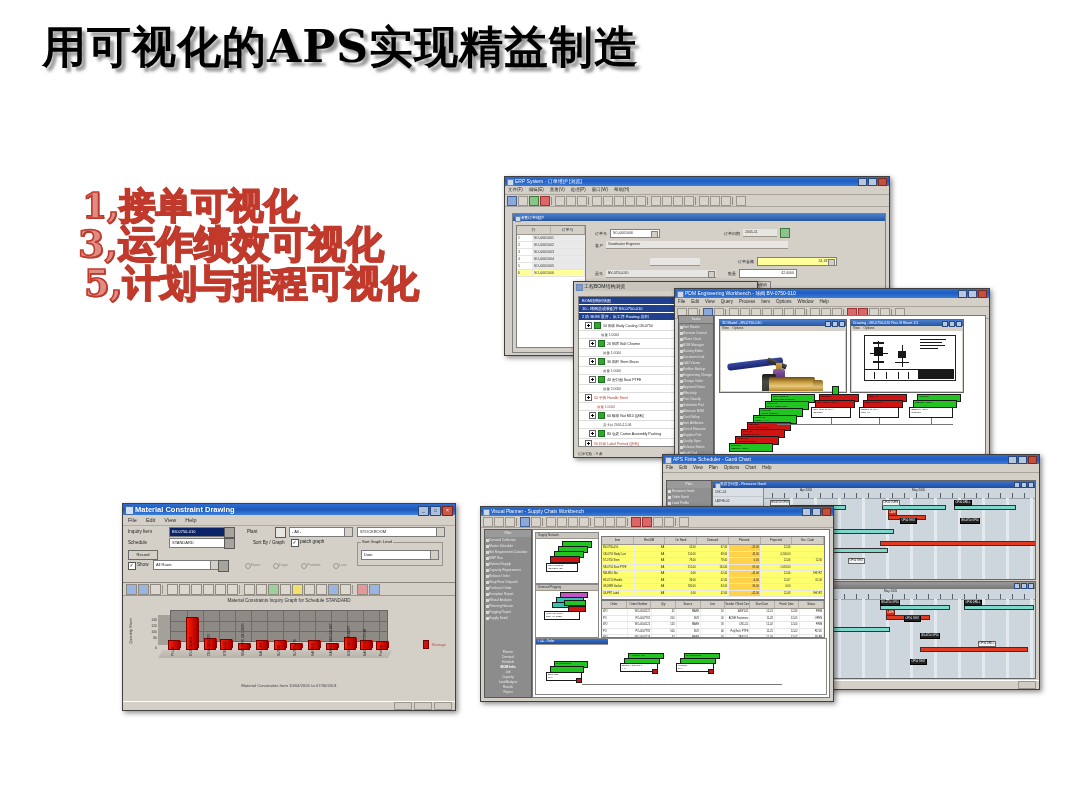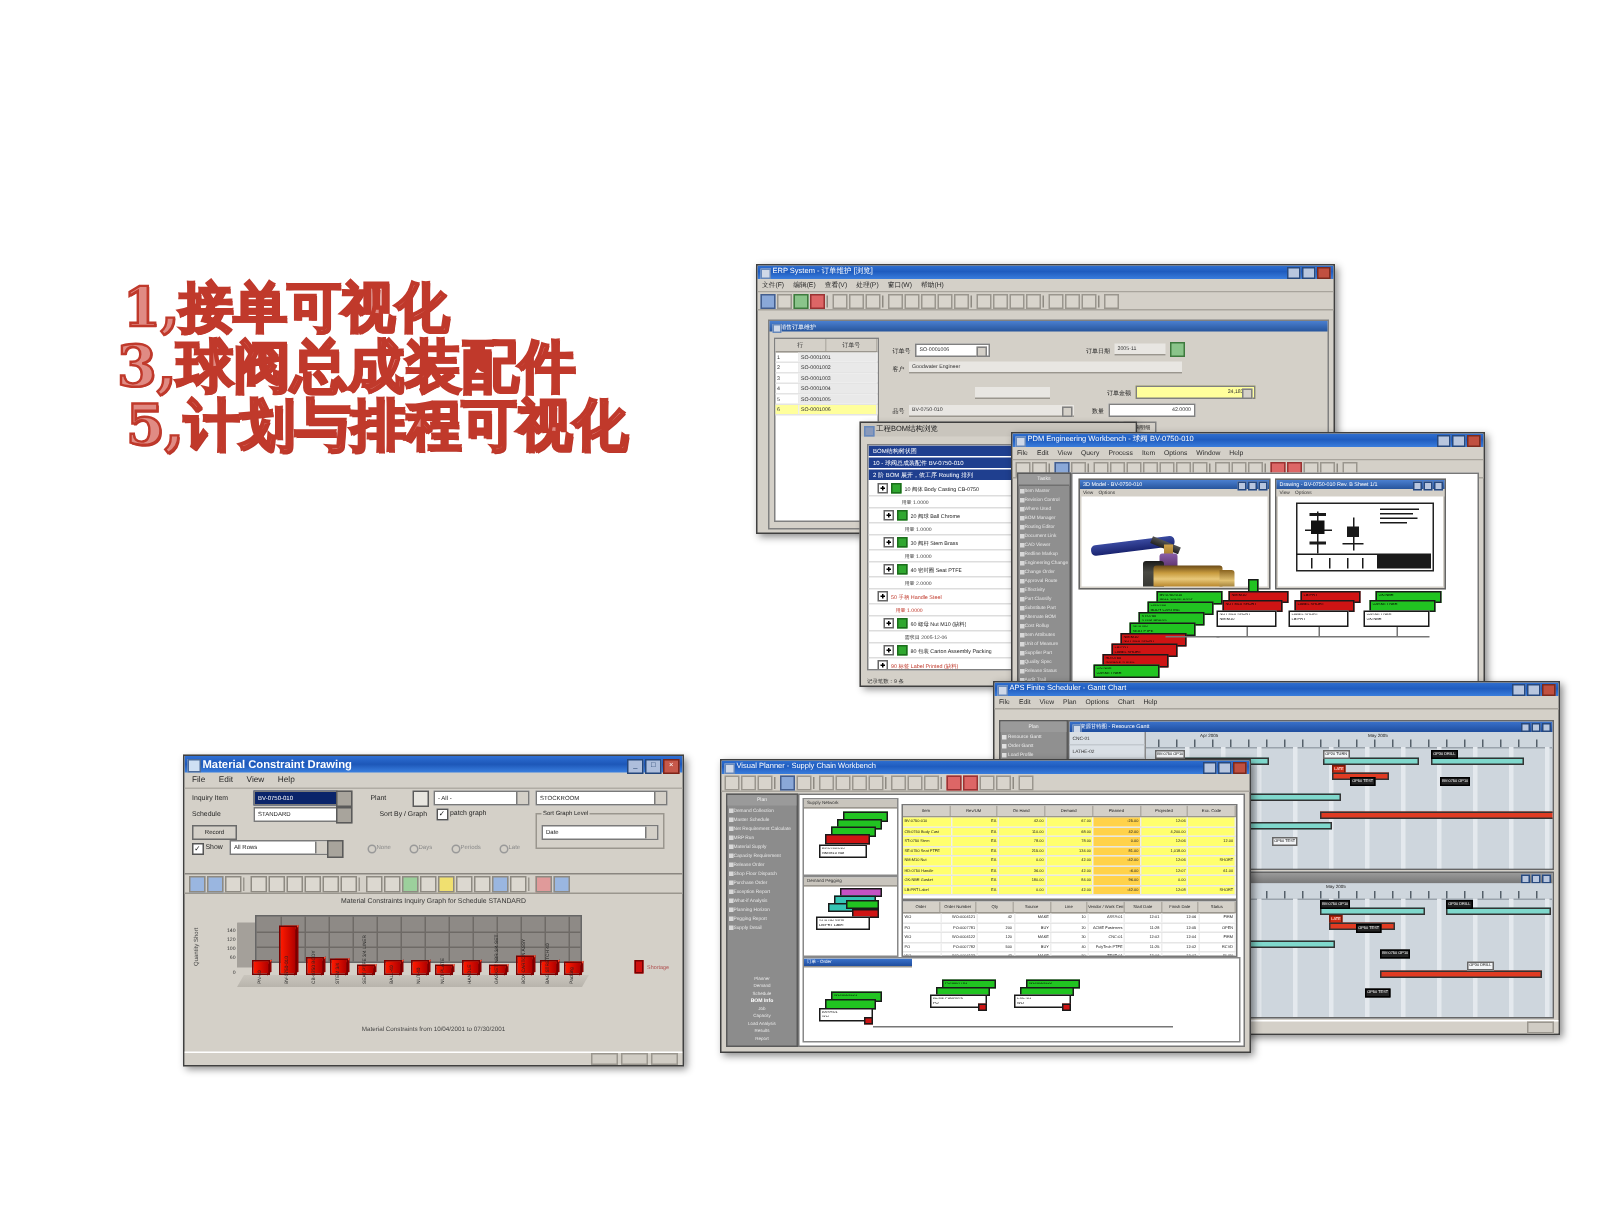--- a/index.html
+++ b/index.html
@@ -325,24 +325,25 @@
     transform: rotate(-90deg); transform-origin: left top; }
   #chart-legend { position:absolute; right:8px; top:44px; display:flex; align-items:center; gap:2px; }
   #chart-legend .sw { width:4px; height:7px; background:#d01010; border:0.5px solid #700; }
   #chart-legend .lt { font-size:3.6px; color:#b05050; }
 </style>
 </head>
 <body>
 
 <div id="slide">
 
+  <div id="slide-title">用可视化的APS实现精益制造</div>
 
   <div id="bullet-list">
     <div class="bullet-line bl-0">1,接单可视化</div>
-    <div class="bullet-line bl-2">3,球阀总成装配件</div>
+    <div class="bullet-line bl-2">3,运作绩效可视化</div>
     <div class="bullet-line bl-4">5,计划与排程可视化</div>
   </div>
 
   <div class="win" id="win-erp">
     <div class="titlebar">
       <span class="tb-icon"></span>
       <span class="tb-text">ERP System - 订单维护 [浏览]</span>
       <span class="tb-buttons">
         <span class="tb-btn"></span>
         <span class="tb-btn"></span>

